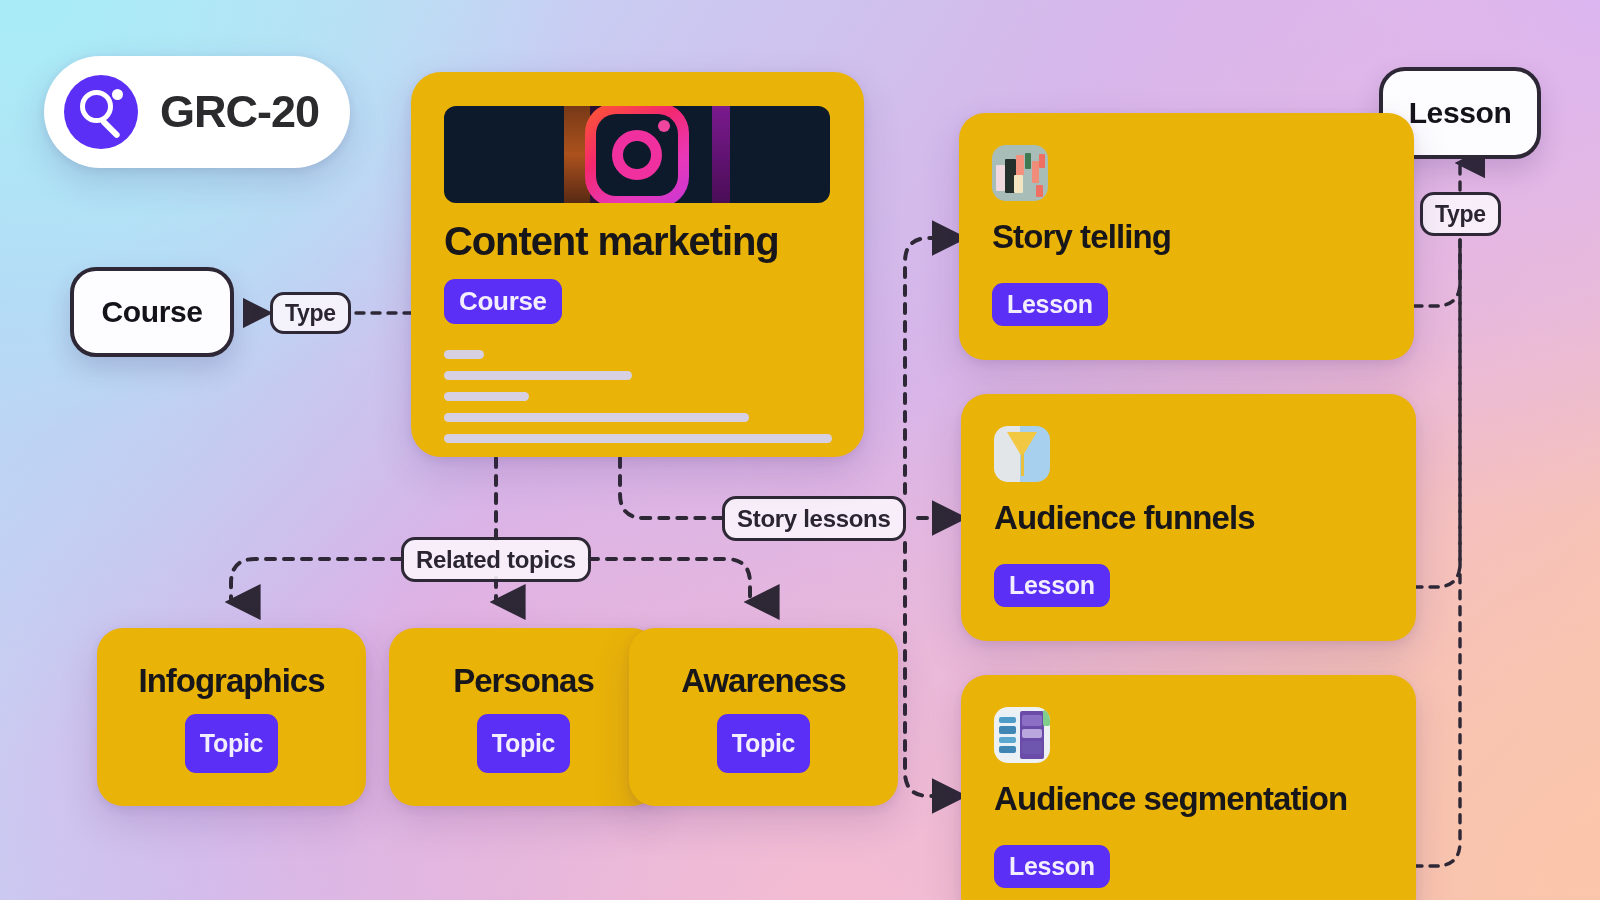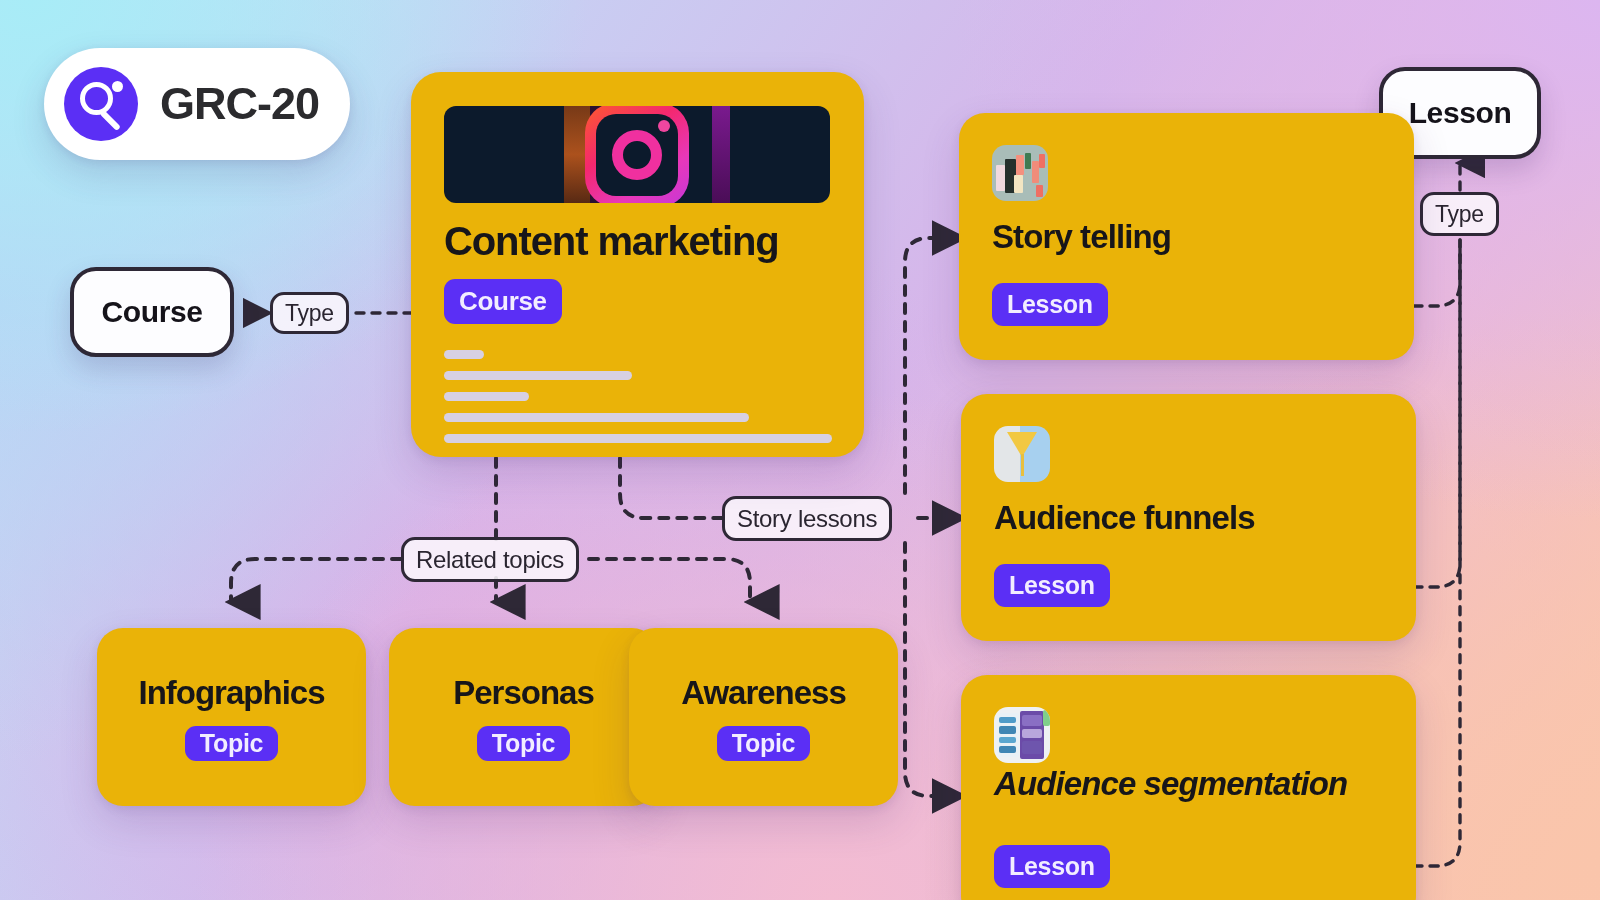--- a/index.html
+++ b/index.html
@@ -37,21 +37,21 @@
   .arrowfill { fill:#2e2836; }
 
   
   .card {
     position:absolute; background:#eab308; border-radius:26px;
     box-shadow:0 16px 38px rgba(72,40,110,.16), 0 3px 10px rgba(72,40,110,.10);
   }
 
   
   #logo-badge {
-    position:absolute; left:44px; top:48px; width:306px; height:112px;
+    position:absolute; left:44px; top:56px; width:306px; height:112px;
     background:#fff; border-radius:56px; display:flex; align-items:center;
     padding-left:20px; gap:22px;
     box-shadow:0 14px 34px rgba(60,40,110,.16), 0 2px 8px rgba(60,40,110,.10);
   }
   .logo-mark { width:74px; height:74px; border-radius:50%; background:#5b2ff5; position:relative; flex:none; }
   .logo-mark .ring {
     position:absolute; left:16px; top:15px; width:33px; height:33px;
     border:5px solid #fff; border-radius:50%;
   }
   .logo-mark .dot {
@@ -71,21 +71,21 @@
     box-shadow:0 12px 26px rgba(60,35,100,.18);
   }
   .type-node span { font-size:30px; font-weight:700; color:#15131a; letter-spacing:-.4px; }
 
   
   .edge-label {
     position:absolute; background:rgba(250,246,252,.88); border:3px solid #2e2836;
     border-radius:14px; display:flex; align-items:center; justify-content:center;
     padding:0 12px; white-space:nowrap;
   }
-  .edge-label span { font-size:24px; color:#2a2530; font-weight:400; letter-spacing:-.3px; }
+  .edge-label span { font-size:24px; color:#2a2530; font-weight:700; letter-spacing:-.3px; }
   .edge-label.sm span { font-size:23px; }
 
   
   #main-card { left:411px; top:72px; width:453px; height:385px; border-radius:30px; }
   #hero {
     position:absolute; left:33px; top:34px; width:386px; height:97px;
     border-radius:12px; overflow:hidden; background:#0c1a2c;
   }
   #hero .band-a { position:absolute; left:120px; top:0; width:26px; height:100%;
     background:linear-gradient(180deg,#7d3b16,#b4541c,#5c2a12); opacity:.95; }
@@ -143,21 +143,21 @@
   .th-funnel .st { position:absolute; left:27px; top:28px; width:3px; height:22px; background:#e8bf3e; }
   .th-audience { background:#eef1f3; position:relative; }
   .th-audience i { position:absolute; display:block; border-radius:2px; }
 
   
   .topic-card {
     width:269px; height:178px; border-radius:26px;
     display:flex; flex-direction:column; align-items:center; justify-content:center; gap:14px;
   }
   .topic-title { font-size:33px; font-weight:700; color:#17161a; letter-spacing:-1px; }
-  .topic-badge { height:35px; padding:0 15px; font-size:25px; }
+  .topic-badge { height:59px; padding:0 15px; font-size:25px; }
 </style>
 </head>
 <body>
 
 <div id="canvas">
   <div class="bg-base"></div>
 
   <svg id="edges" viewBox="0 0 1600 900">
     <defs>
       <marker id="arrL" markerWidth="9" markerHeight="9" refX="7.4" refY="4.5" orient="auto">
@@ -278,21 +278,21 @@
       <i style="left:5px;  top:10px; width:17px; height:6px;  background:#4f9bc8;"></i>
       <i style="left:5px;  top:19px; width:17px; height:8px;  background:#3f86b4;"></i>
       <i style="left:5px;  top:30px; width:17px; height:6px;  background:#5aa6cf;"></i>
       <i style="left:5px;  top:39px; width:17px; height:7px;  background:#3f86b4;"></i>
       <i style="left:26px; top:4px;  width:24px; height:48px; background:#6b4ba8;"></i>
       <i style="left:28px; top:8px;  width:20px; height:11px; background:#8a6fc4;"></i>
       <i style="left:28px; top:22px; width:20px; height:9px;  background:#b9a6dc;"></i>
       <i style="left:28px; top:34px; width:20px; height:13px; background:#6e55ad;"></i>
       <i style="left:49px; top:3px;  width:7px;  height:16px; background:#7fce8a;"></i>
     </div>
-    <div class="lesson-title" style="top:90px;font-style:italic;">Audience segmentation</div>
+    <div class="lesson-title" style="top:105px;">Audience segmentation</div>
     <div class="badge lesson-badge" style="top:170px;">Lesson</div>
   </div>
 
   <div class="card topic-card" style="left:97px; top:628px;">
     <div class="topic-title">Infographics</div>
     <div class="badge topic-badge">Topic</div>
   </div>
 
   <div class="card topic-card" style="left:389px; top:628px;">
     <div class="topic-title">Personas</div>

